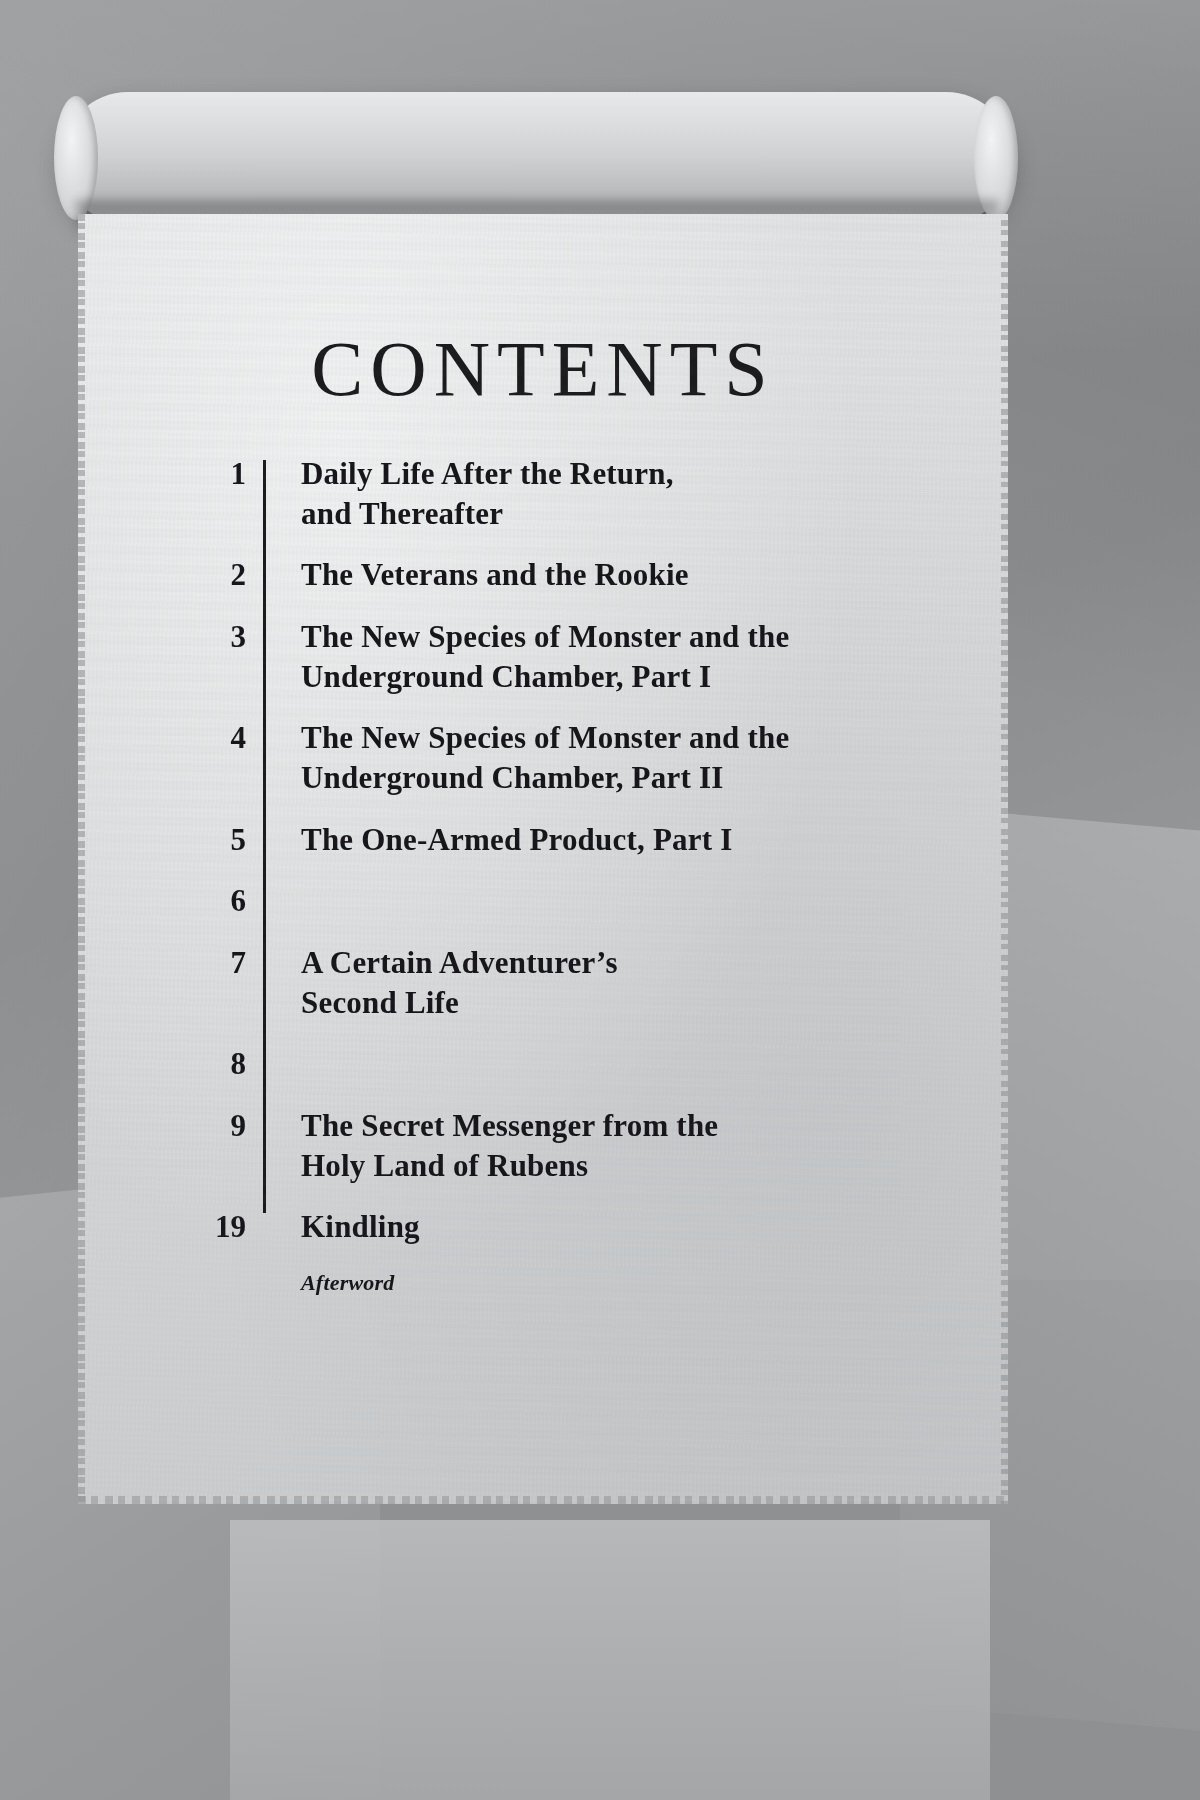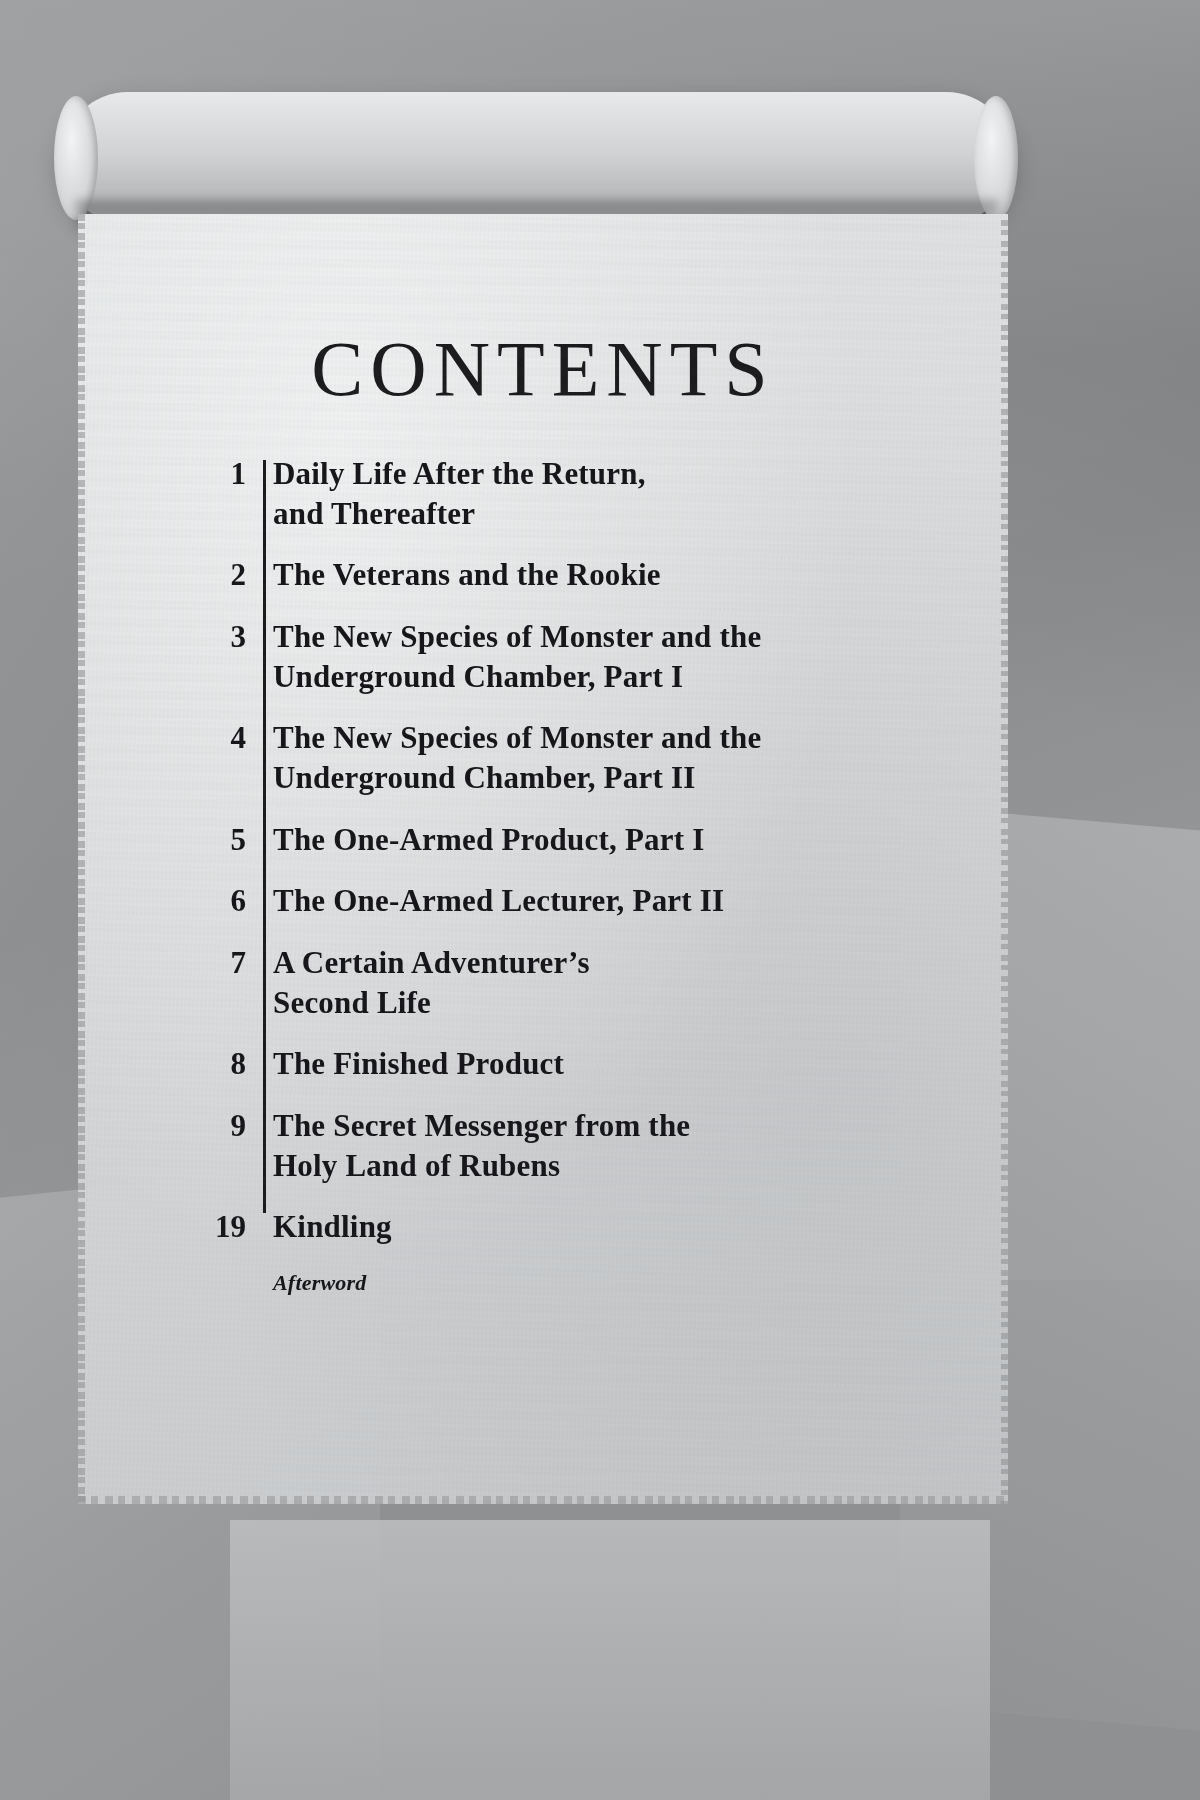--- a/index.html
+++ b/index.html
@@ -165,21 +165,21 @@
     width: 106px;
     text-align: right;
     padding-right: 17px;
     font-size: 31px;
     font-weight: 700;
     color: #16161a;
     line-height: 1.28;
     font-family: "Liberation Serif", serif;
   }
   .toc-text {
-    padding-left: 10px;
+    padding-left: 38px;
     font-size: 31px;
     font-weight: 700;
     color: #16161a;
     line-height: 1.28;
     letter-spacing: .2px;
     font-family: "Liberation Serif", serif;
     max-width: 640px;
   }
   .toc-row.afterword .toc-num { visibility: hidden; }
   .toc-row.afterword .toc-text {
@@ -248,31 +248,29 @@
           <div class="toc-text">The New Species of Monster and the<br>Underground Chamber, Part II</div>
         </div>
 
         <div class="toc-row">
           <div class="toc-num">5</div>
           <div class="toc-text">The One-Armed Product, Part I</div>
         </div>
 
         <div class="toc-row">
           <div class="toc-num">6</div>
-          <div class="toc-text">The One-Armed Lecturer, Part II</div>
         </div>
 
         <div class="toc-row">
           <div class="toc-num">7</div>
           <div class="toc-text">A Certain Adventurer’s<br>Second Life</div>
         </div>
 
         <div class="toc-row">
           <div class="toc-num">8</div>
-          <div class="toc-text">The Finished Product</div>
         </div>
 
         <div class="toc-row">
           <div class="toc-num">9</div>
           <div class="toc-text">The Secret Messenger from the<br>Holy Land of Rubens</div>
         </div>
 
 
         <div class="toc-row">
           <div class="toc-num">19</div>

